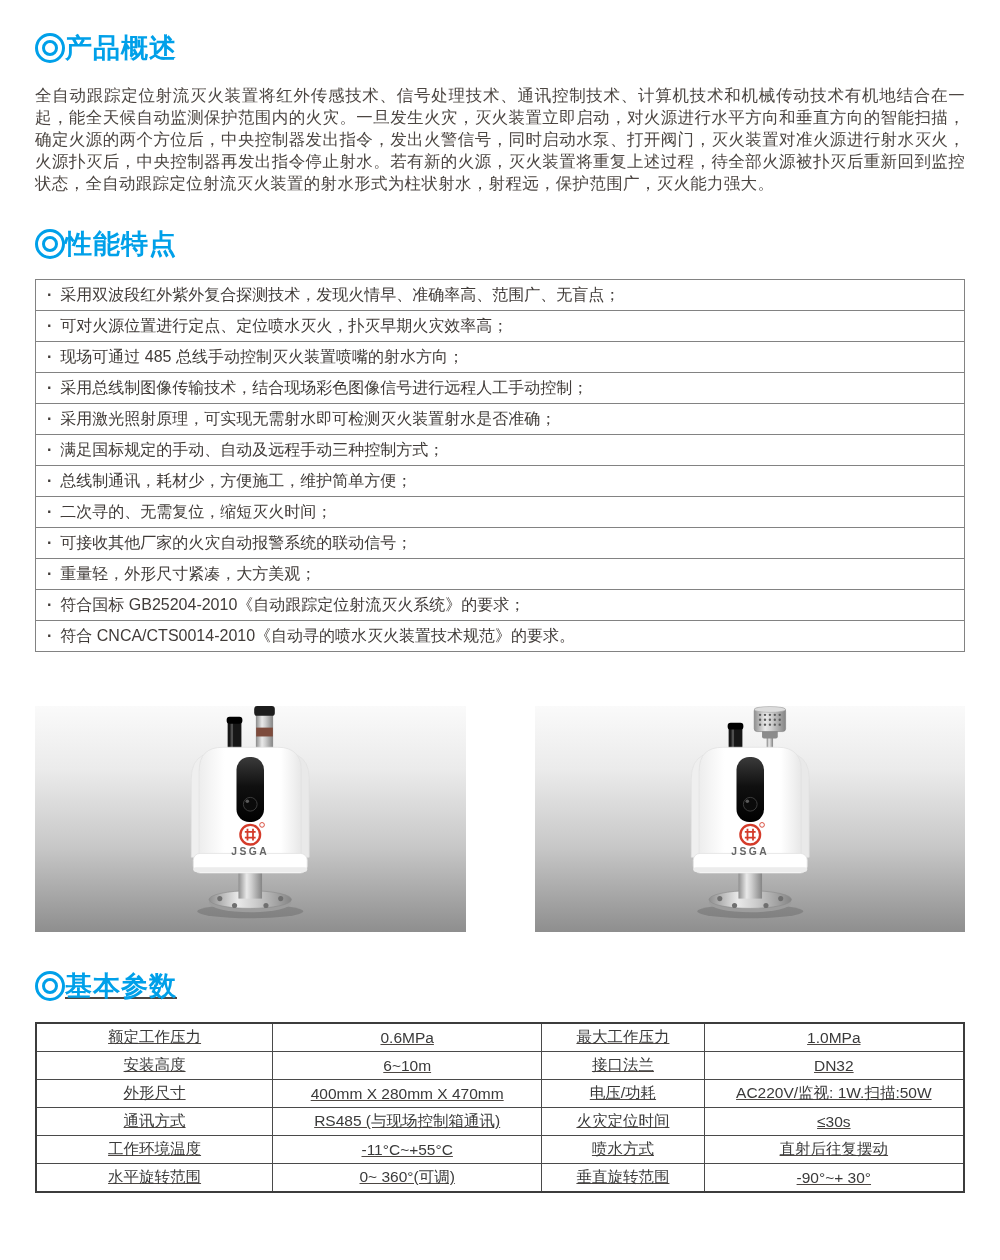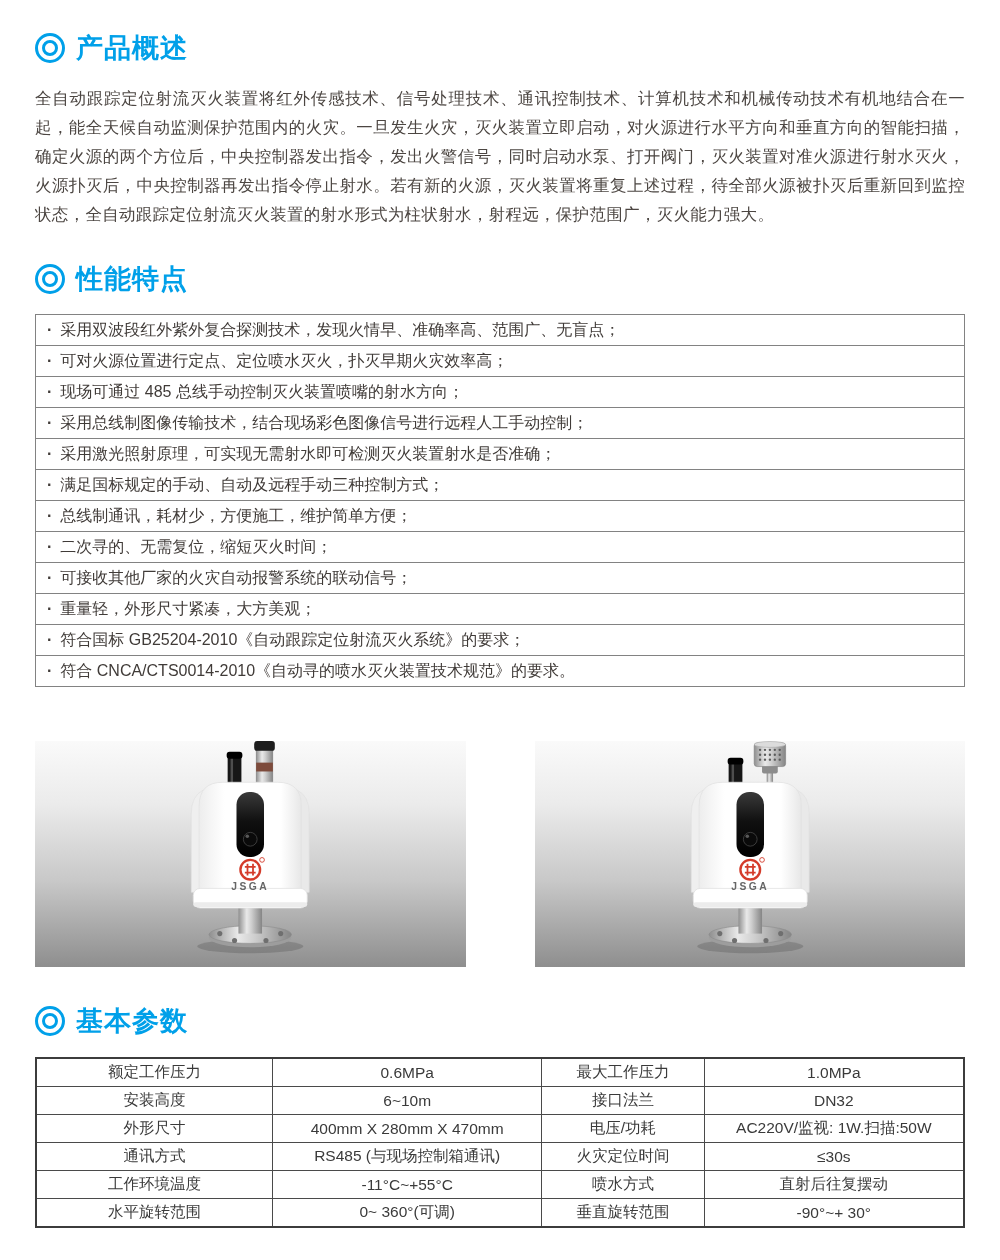--- a/index.html
+++ b/index.html
@@ -10,21 +10,20 @@
     padding: 30px 35px 24px;
     background: #ffffff;
     font-family: "Liberation Sans", "DejaVu Sans", sans-serif;
     color: #4c4642;
   }
 
   
   .sec-title {
     display: flex;
     align-items: center;
-    gap: 11px;
     margin: 0;
     font-size: 27px;
     font-weight: bold;
     color: #00a0e9;
     letter-spacing: 1px;
   }
   .ring-icon {
     width: 24px; height: 24px;
     border: 3px solid #00a0e9;
     border-radius: 50%;
@@ -36,21 +35,21 @@
   .ring-icon .ring-inner {
     width: 10px; height: 10px;
     border: 3px solid #00a0e9;
     border-radius: 50%;
   }
 
   
   .overview-text {
     margin: 18px 0 16px;
     font-size: 16.5px;
-    line-height: 29px;
+    line-height: 22px;
     text-align: justify;
     color: #4c4642;
     letter-spacing: 0.3px;
   }
 
   
   .features-section { margin-top: 32px; }
   .feature-list {
     list-style: none;
     margin: 17px 0 0;
@@ -79,21 +78,21 @@
   }
   .photo {
     flex: 1 1 0;
     height: 226px;
     margin: 0;
     overflow: hidden;
   }
   .photo svg { display: block; width: 100%; height: 100%; }
 
   
-  .params-section { margin-top: 36px; }
+  .params-section { margin-top: 36px; text-decoration: underline; }
   .param-table {
     width: 100%;
     margin-top: 18px;
     border-collapse: collapse;
     border: 2px solid #3c3c3c;
   }
   .param-table td {
     border: 1px solid #4a4a4a;
     text-align: center;
     padding: 3px 8px;

